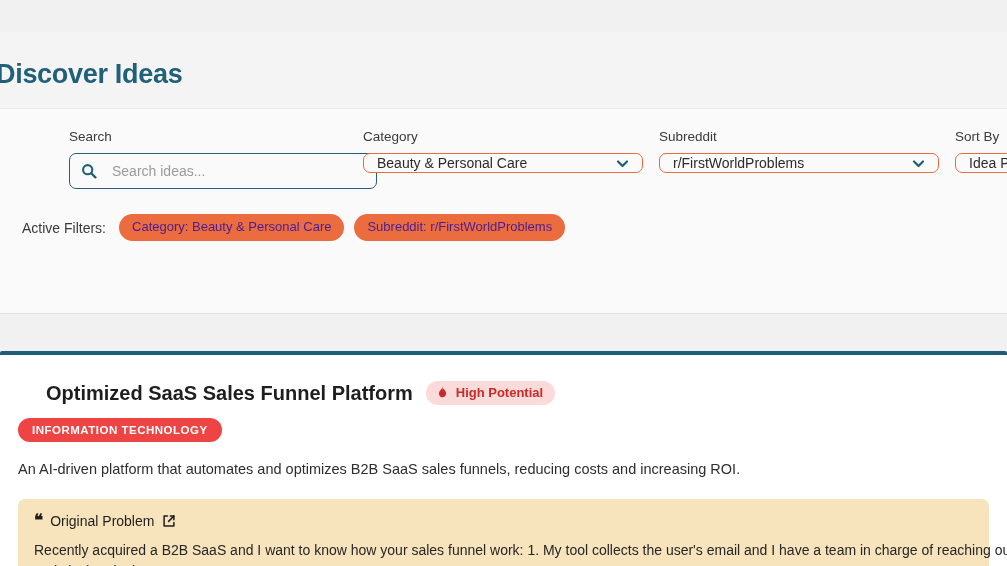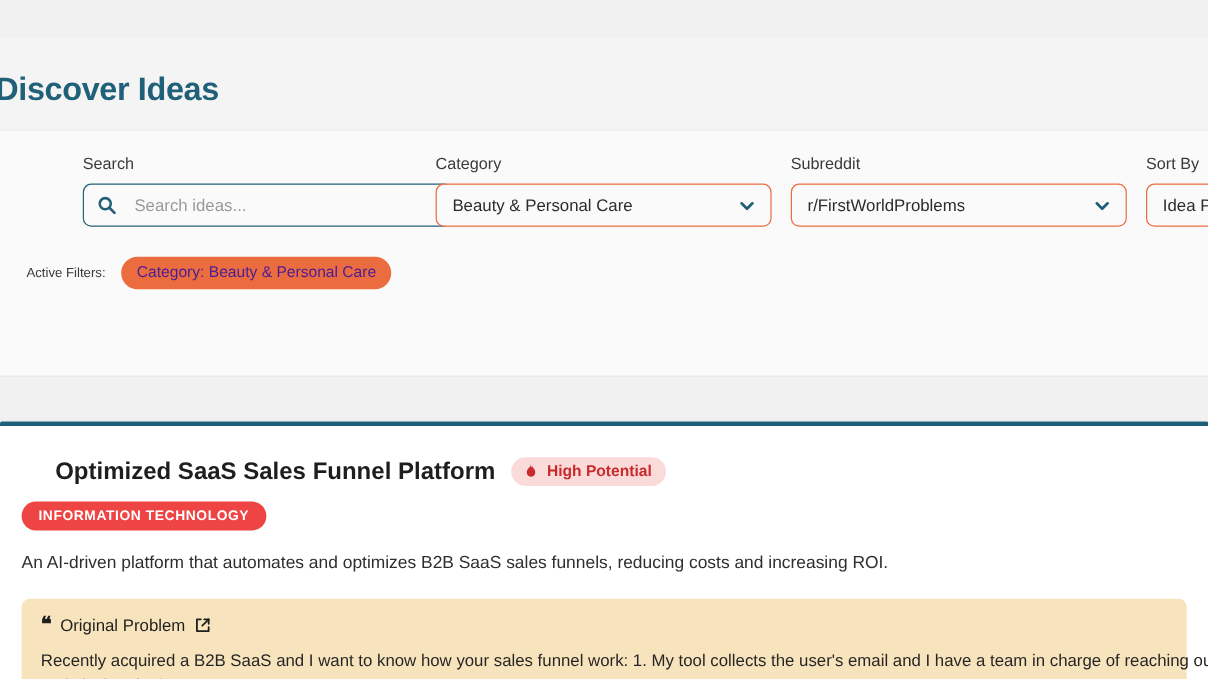--- a/index.html
+++ b/index.html
@@ -96,21 +96,21 @@
     font-size: 14px;
     color: #2B2B2B;
     padding-left: 42px;
     width: 100%;
     height: 100%;
   }
   .search-input::placeholder { color: #9A9A9A; }
 
   .select-wrap {
     position: relative;
-    height: 36px;
+    height: 20px;
     background: #FAFAFA;
     border: 1.4px solid #EB6C3F;
     border-radius: 7px;
     display: flex;
     align-items: center;
   }
   .select-value {
     font-size: 14px;
     color: #2B2B2B;
     padding-left: 13px;
@@ -130,21 +130,21 @@
   .active-filters {
     position: absolute;
     left: 22px;
     top: 105px;
     display: flex;
     align-items: center;
     gap: 10px;
     white-space: nowrap;
   }
   .active-filters-label {
-    font-size: 11px;
+    font-size: 14px;
     color: #3A3A3A;
     margin-right: 3px;
   }
   .pill {
     background: #EB6C3F;
     color: #4c1d95;
     font-size: 13px;
     border-radius: 999px;
     padding: 6px 13px 7px 13px;
     line-height: 14px;
@@ -330,20 +330,21 @@
         <span class="select-value" style="max-width:230px;">Idea Potential</span>
 
       </div>
     </div>
 
   </div>
 
   <div class="active-filters">
     <span class="active-filters-label">Active Filters:</span>
     <span class="pill">Category: Beauty &amp; Personal Care</span>
+    <span class="pill">Subreddit: r/FirstWorldProblems</span>
   </div>
 
   <div class="filter-actions">
     <button class="btn btn-apply">Apply Filters</button>
     <button class="btn btn-reset">
       <span style="display:inline-flex;">
         <svg width="15" height="15" viewBox="0 0 16 16">
           <path d="M4.2 6.2 A5 5 0 1 1 3.6 9.6" fill="none" stroke="#FFFFFF" stroke-width="1.7" stroke-linecap="round"></path>
           <polyline points="4.3,2.3 4.3,6.5 8.3,6.5" fill="none" stroke="#FFFFFF" stroke-width="1.7" stroke-linecap="round" stroke-linejoin="round"></polyline>
         </svg>

